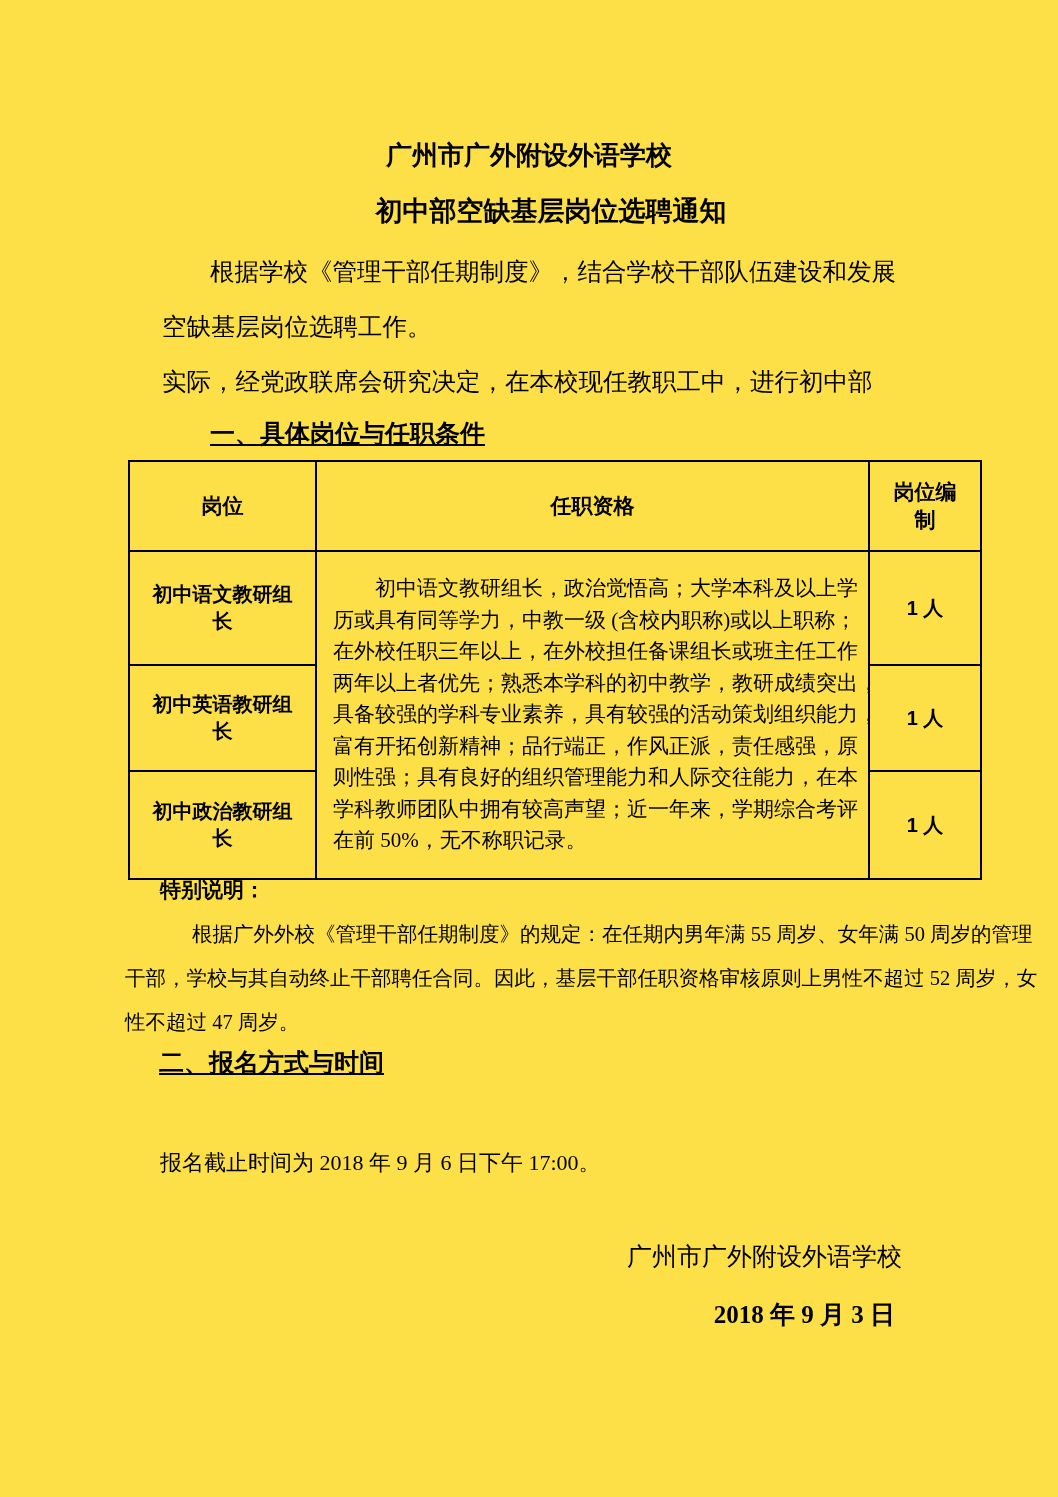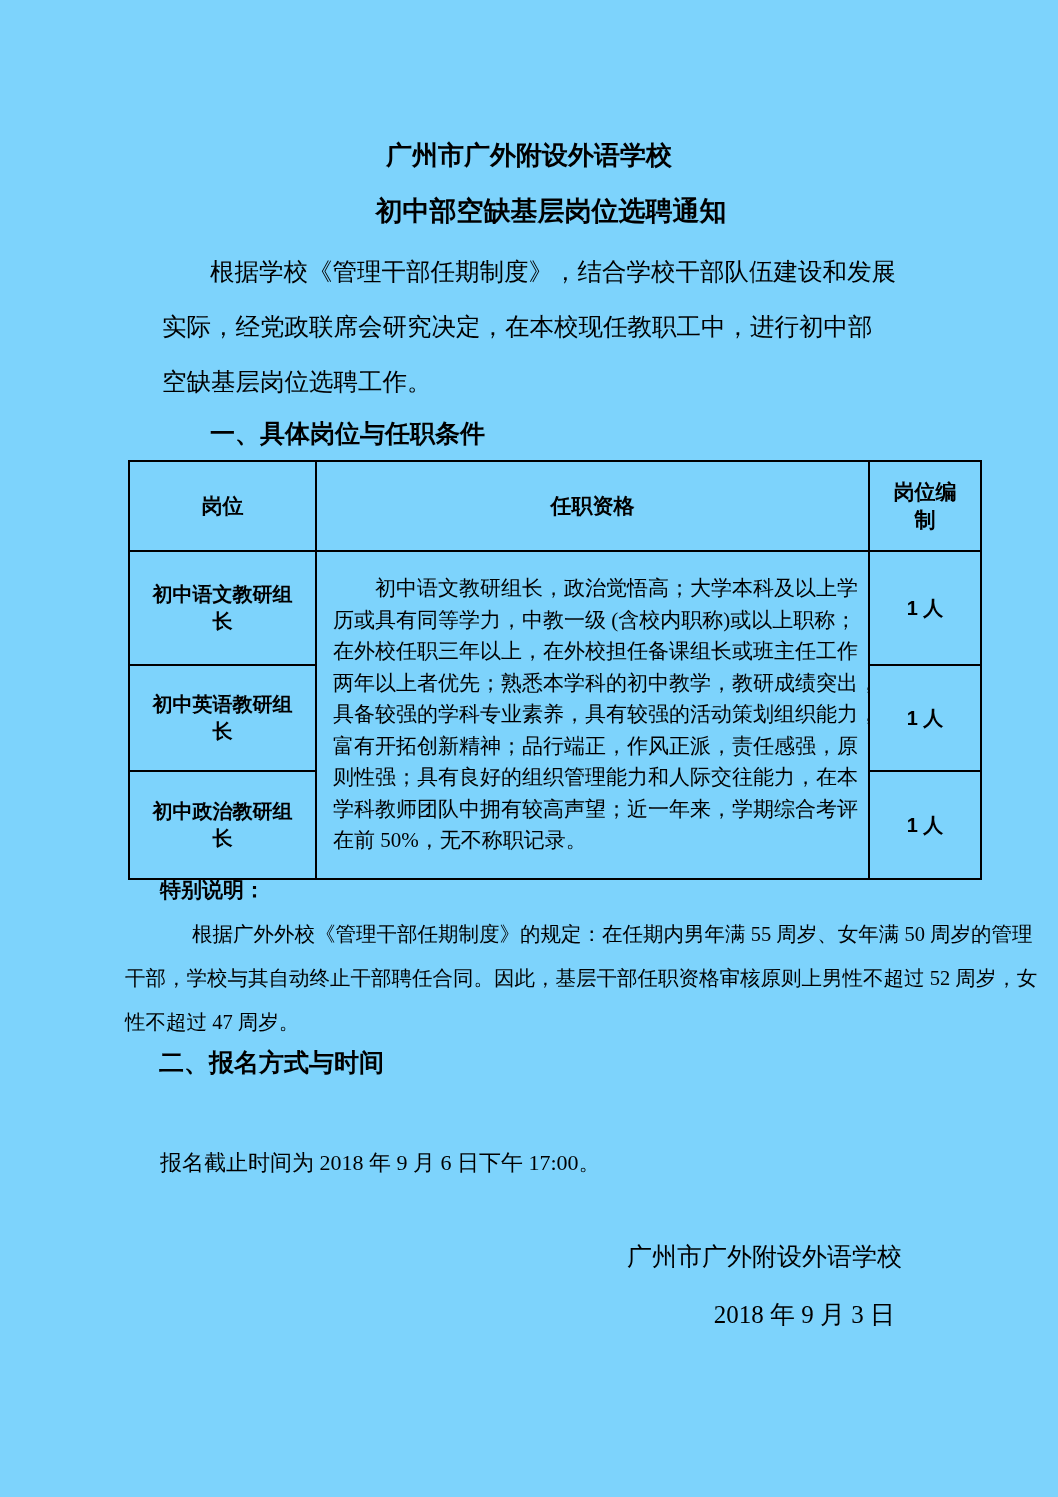--- a/index.html
+++ b/index.html
@@ -4,21 +4,21 @@
 <style>
   html, body {
     margin: 0;
     padding: 0;
     background: #ffffff;
   }
   .page {
     position: relative;
     width: 1058px;
     height: 1497px;
-    background: #7dd3fc;
+    background: #fde047;
     color: #000000;
     font-family: "Liberation Serif", "DejaVu Serif", serif;
     overflow: hidden;
   }
   .abs { position: absolute; }
 
   .doc-title {
     left: 0; right: 0;
     text-align: center;
     font-weight: bold;
@@ -33,20 +33,21 @@
     font-size: 24.5px;
     line-height: 55px;
     white-space: nowrap;
   }
   .intro .line.first { text-indent: 48px; }
 
   .sec-heading {
     font-weight: bold;
     font-size: 25px;
     white-space: nowrap;
+    text-decoration: underline;
   }
   .sec-heading-1 { left: 210px; top: 417px; }
   .sec-heading-2 { left: 159px; top: 1046px; }
 
   table.jobs {
     position: absolute;
     left: 128px; top: 460px;
     width: 852px;
     border-collapse: collapse;
     table-layout: fixed;
@@ -121,34 +122,35 @@
     text-align: right;
     font-size: 25px;
     white-space: nowrap;
   }
   .sig-date {
     left: 0; right: 163px;
     top: 1298px;
     text-align: right;
     font-size: 25px;
     white-space: nowrap;
+    font-weight: bold;
   }
 </style>
 </head>
 <body>
 
 <div class="page">
 
   <div class="abs doc-title doc-title-1">广州市广外附设外语学校</div>
   <div class="abs doc-title doc-title-2">初中部空缺基层岗位选聘通知</div>
 
   <div class="abs intro">
     <div class="line first">根据学校《管理干部任期制度》，结合学校干部队伍建设和发展</div>
+    <div class="line">空缺基层岗位选聘工作。</div>
     <div class="line">实际，经党政联席会研究决定，在本校现任教职工中，进行初中部</div>
-    <div class="line">空缺基层岗位选聘工作。</div>
   </div>
 
   <div class="abs sec-heading sec-heading-1">一、具体岗位与任职条件</div>
 
   <table class="jobs">
     <colgroup>
       <col class="col-pos">
       <col class="col-qual">
       <col class="col-quota">
     </colgroup>

